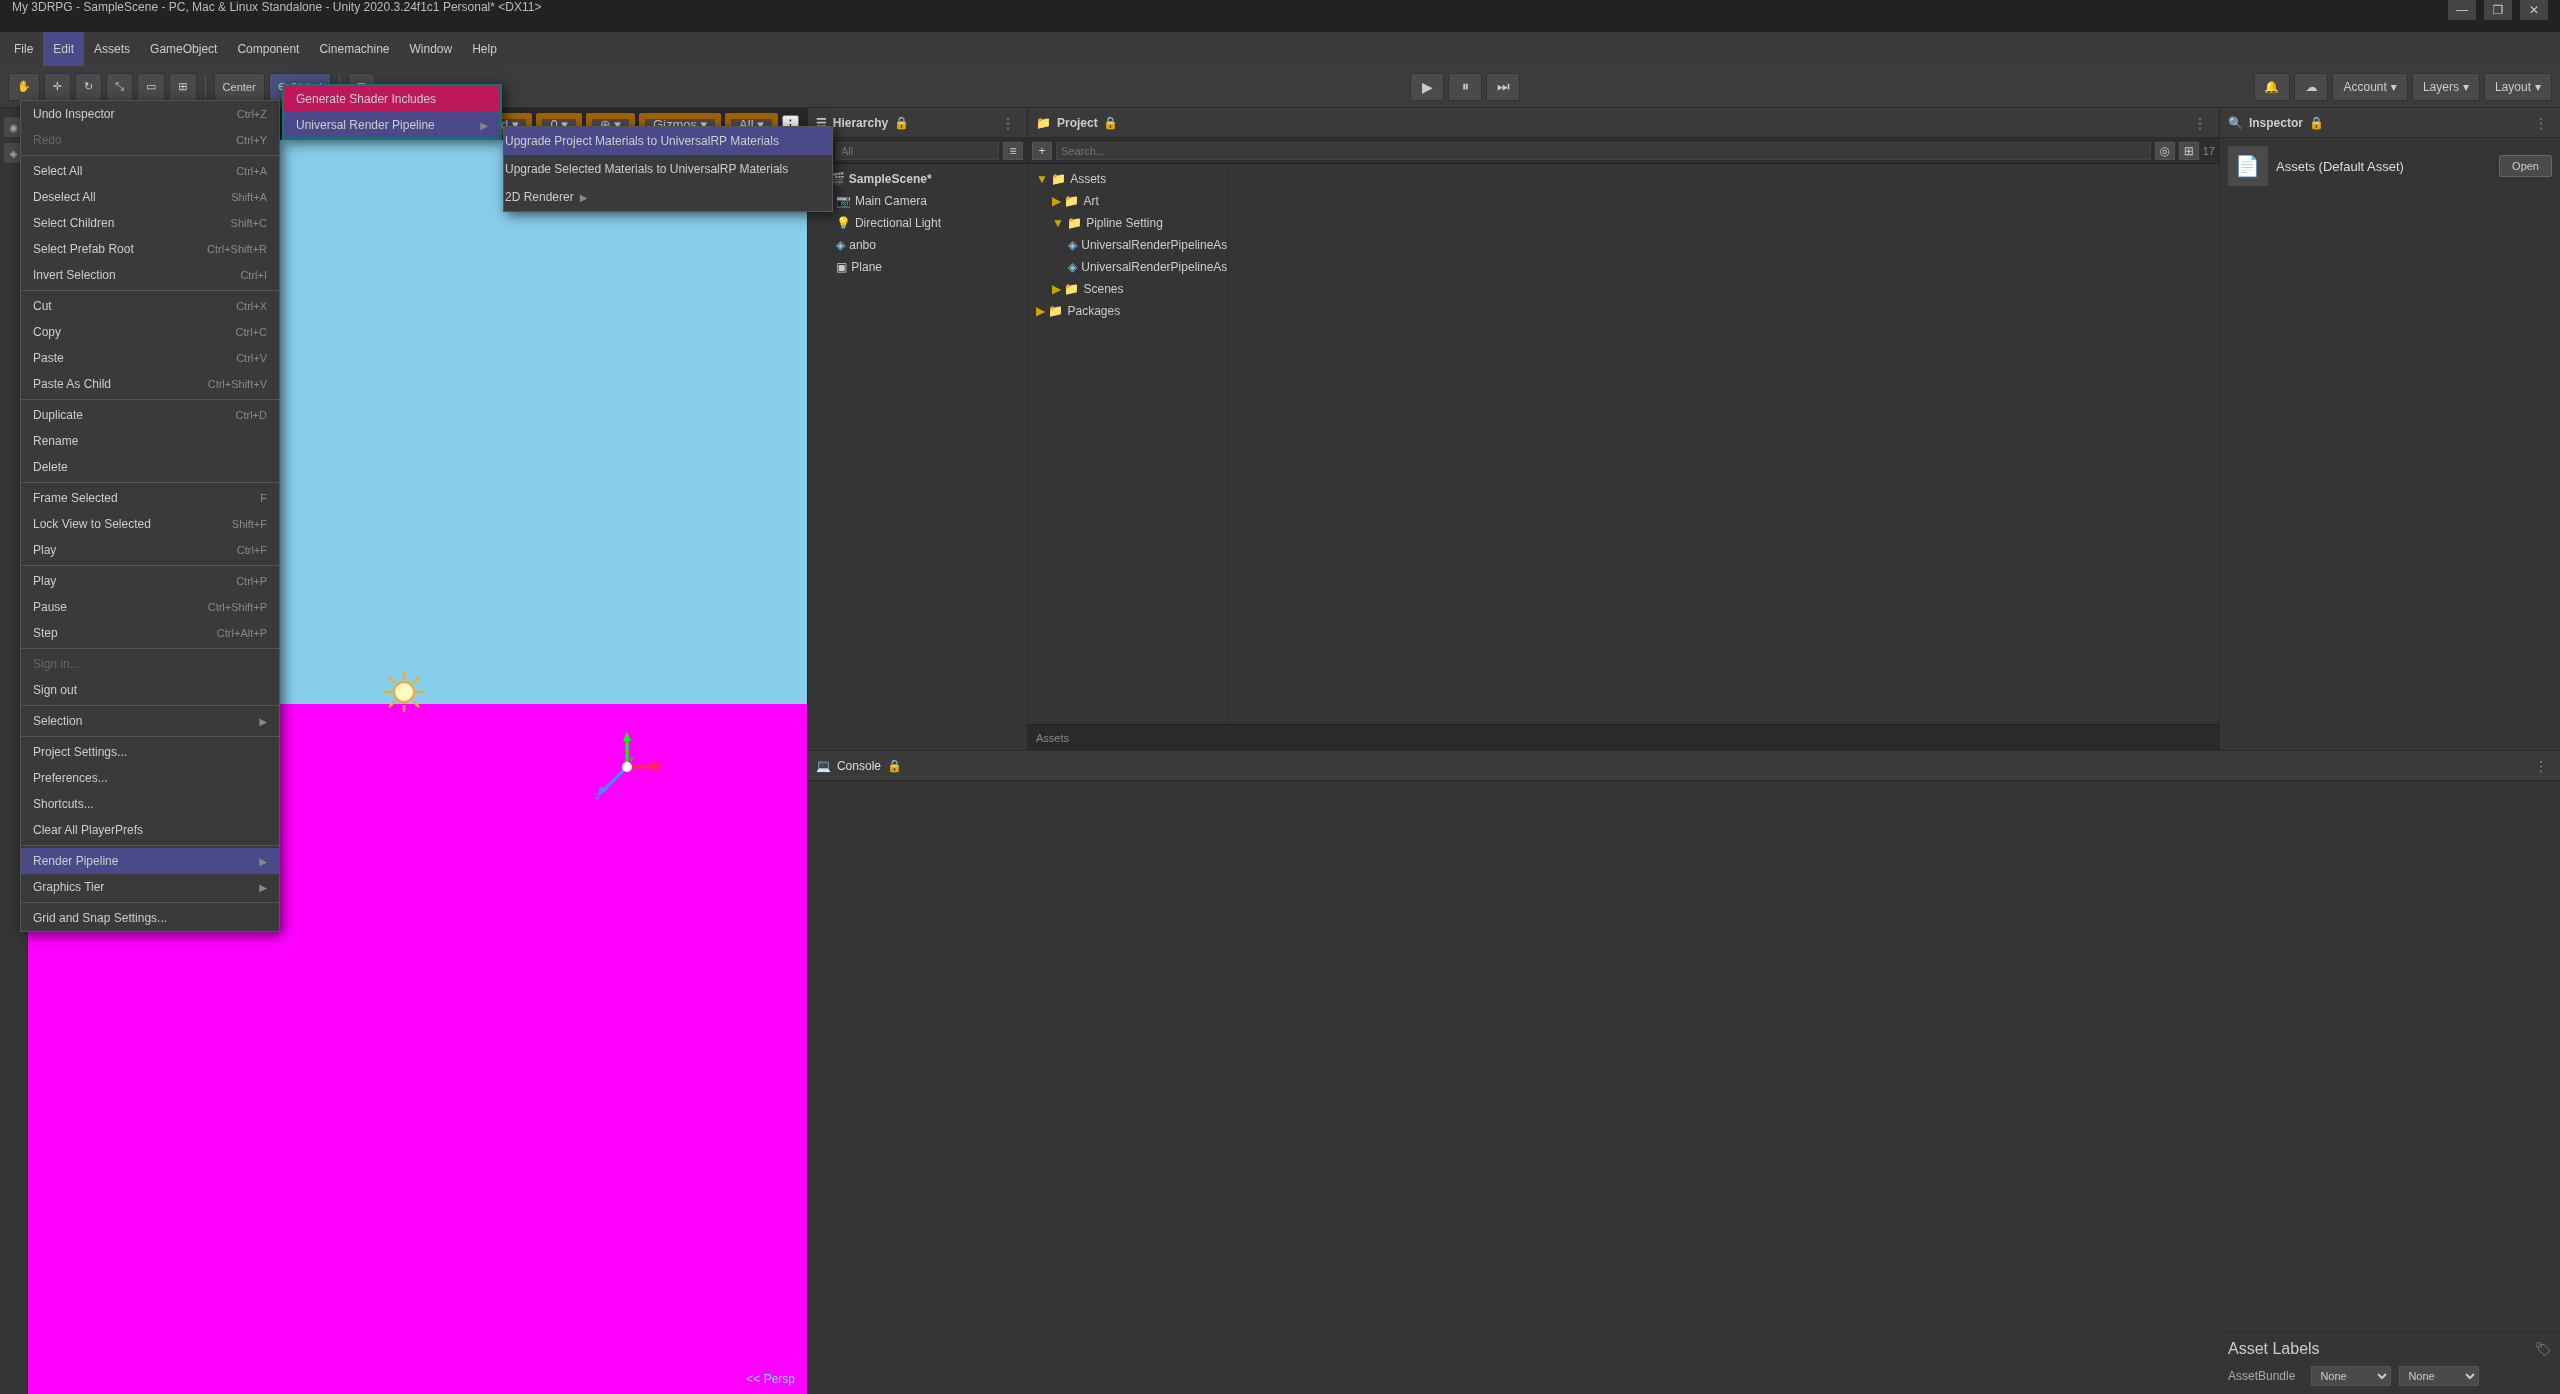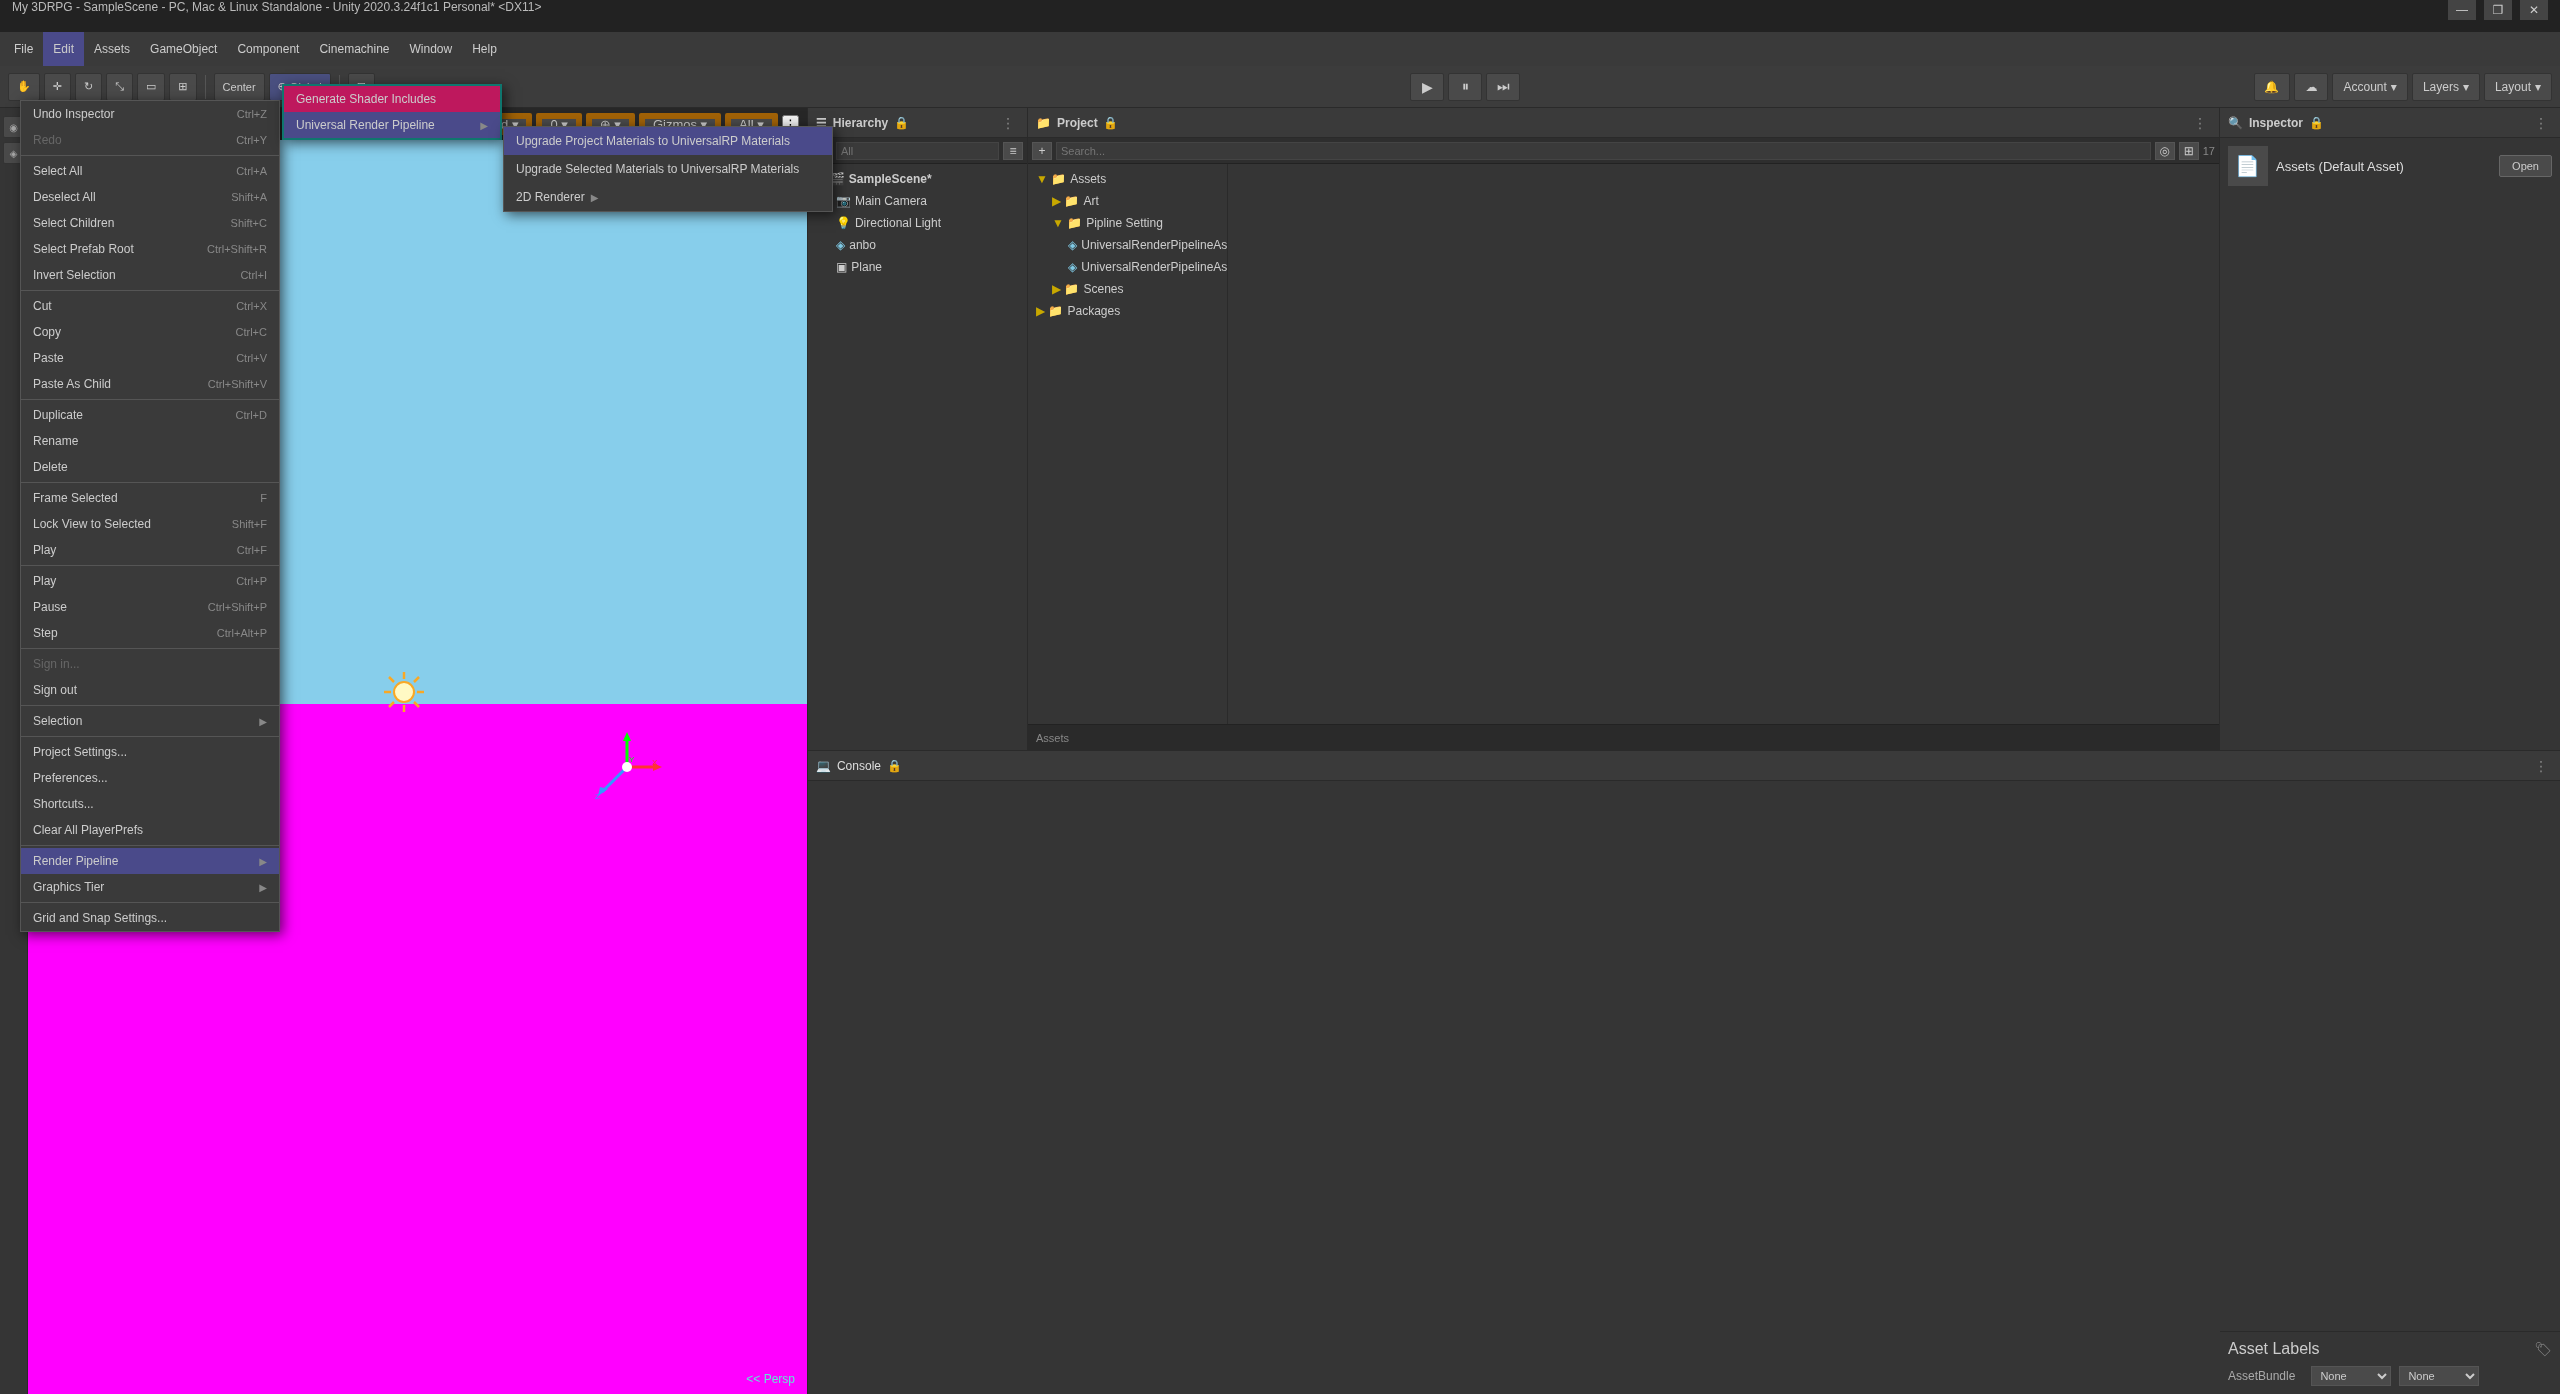--- a/index.html
+++ b/index.html
@@ -491,21 +491,21 @@
       width: 330px;
       background: #3a3a3a;
       border: 1px solid #555;
       z-index: 10001;
       box-shadow: 3px 3px 12px rgba(0,0,0,0.6);
     }
     .urp-item {
       height: 28px;
       display: flex;
       align-items: center;
-      padding: 0 12px;
+      padding: 0 1px;
       font-size: 12px;
       color: #ccc;
       cursor: pointer;
       gap: 6px;
     }
     .urp-item.highlighted { background: #4a4a8a; }
 
     .panel-more-btn {
       margin-left: auto;
       background: none;

